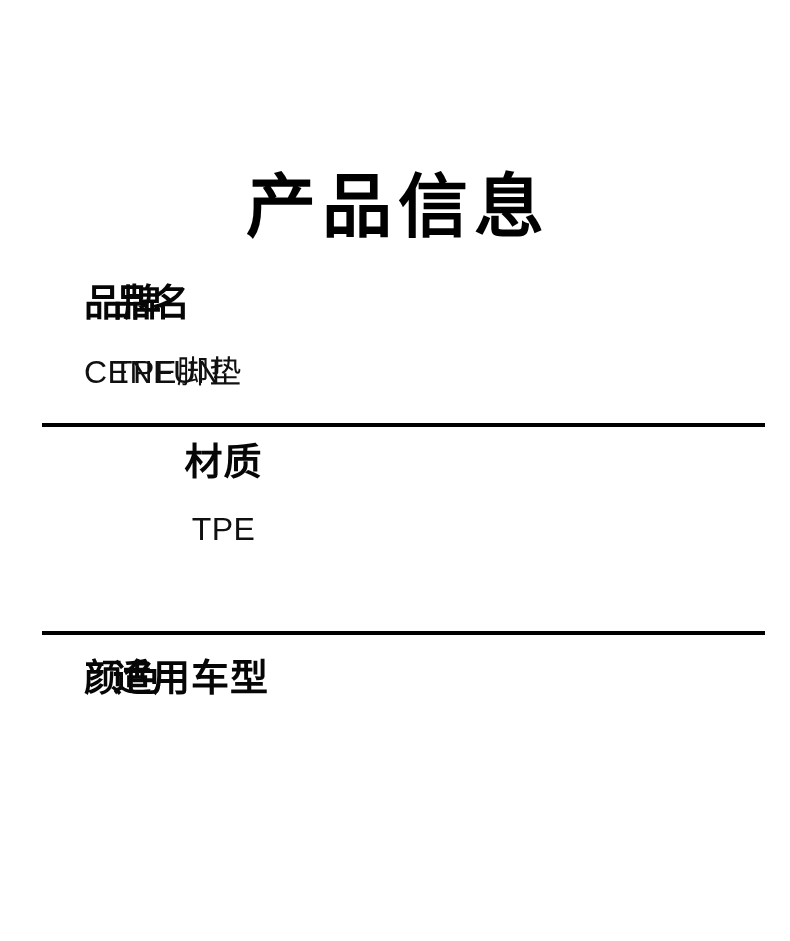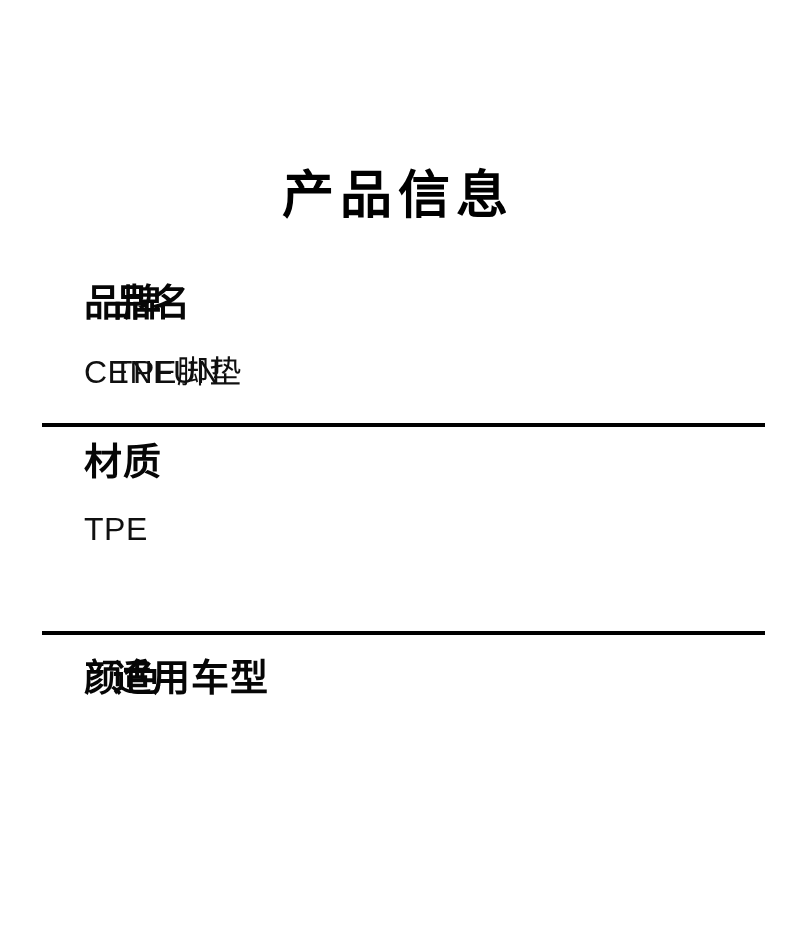--- a/index.html
+++ b/index.html
@@ -24,21 +24,21 @@
     overflow: hidden;
   }
 
   
   .page-title {
     position: absolute;
     top: 112px;
     left: 0;
     width: 790px;
     text-align: center;
-    font-size: 52px;
+    font-size: 70px;
     line-height: 96px;
     font-weight: 900;
     letter-spacing: 6px;
     text-indent: 6px;
     color: #000000;
     white-space: nowrap;
   }
 
   
   .spec-table {
@@ -49,21 +49,21 @@
   }
 
   .spec-row {
     position: relative;
     display: flex;
     flex-direction: row;
     align-items: flex-start;
   }
 
   .spec-row.row-0 { height: 153px; }
-  .spec-row.row-1 { height: 208px; }
+  .spec-row.row-1 { height: 208px; text-align: center; }
   .spec-row.row-2 { height: 160px; }
 
   .spec-cell {
     box-sizing: border-box;
   }
 
   .spec-cell.col-left {
     width: 363px;
     padding-left: 84px;
   }

